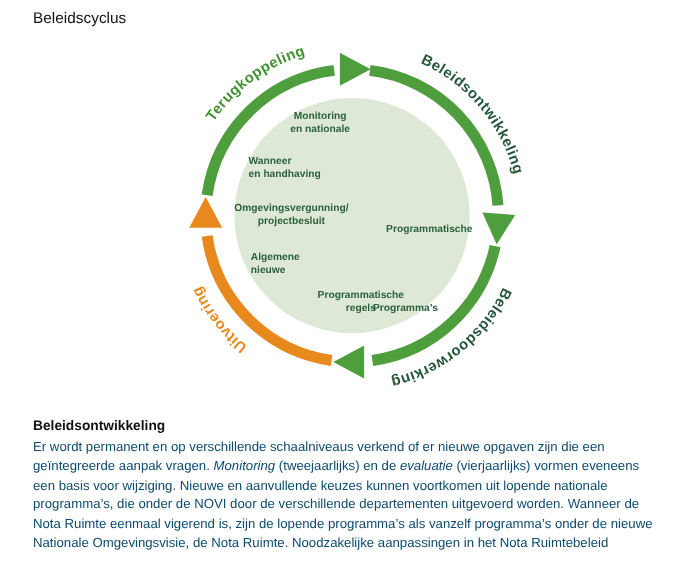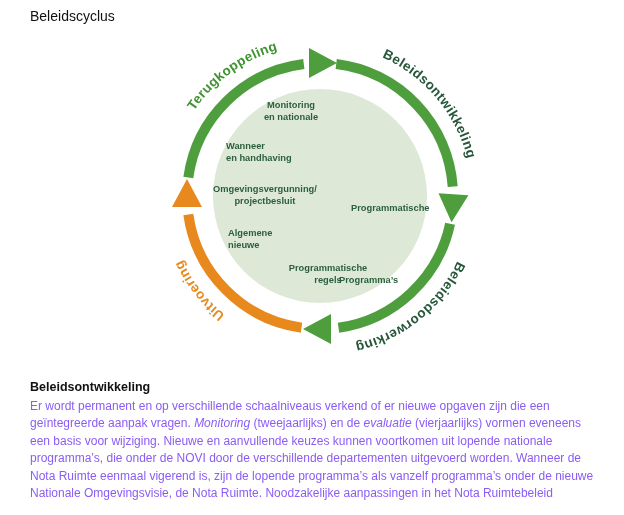--- a/index.html
+++ b/index.html
@@ -17,21 +17,21 @@
     font-size:13.5px; font-weight:bold; letter-spacing:0.4px;
   }
   .inner-label {
     position:absolute; font-size:9.3px; font-weight:bold; line-height:12px;
     white-space:nowrap;
   }
   .inner-label span { display:block; }
   .inner-label.centered { transform:translateX(-50%); text-align:center; }
   .textblock { margin:0 30px 0 30px; max-width:566px; }
   .section-heading { font-size:12.5px; font-weight:bold; margin:10px 0 4px 0; color:#111; }
-  .section-paragraph { font-size:12px; line-height:17.4px; margin:0; color:#8b5cf6; }
+  .section-paragraph { font-size:12px; line-height:17.4px; margin:0; color:#0c4a6e; }
   .italic { font-style:italic; }
 </style>
 </head>
 <body>
 
 <h1 class="page-title">Beleidscyclus</h1>
 
 <div class="diagram">
   <svg width="624" height="344" viewBox="0 0 624 344">
     <defs>

